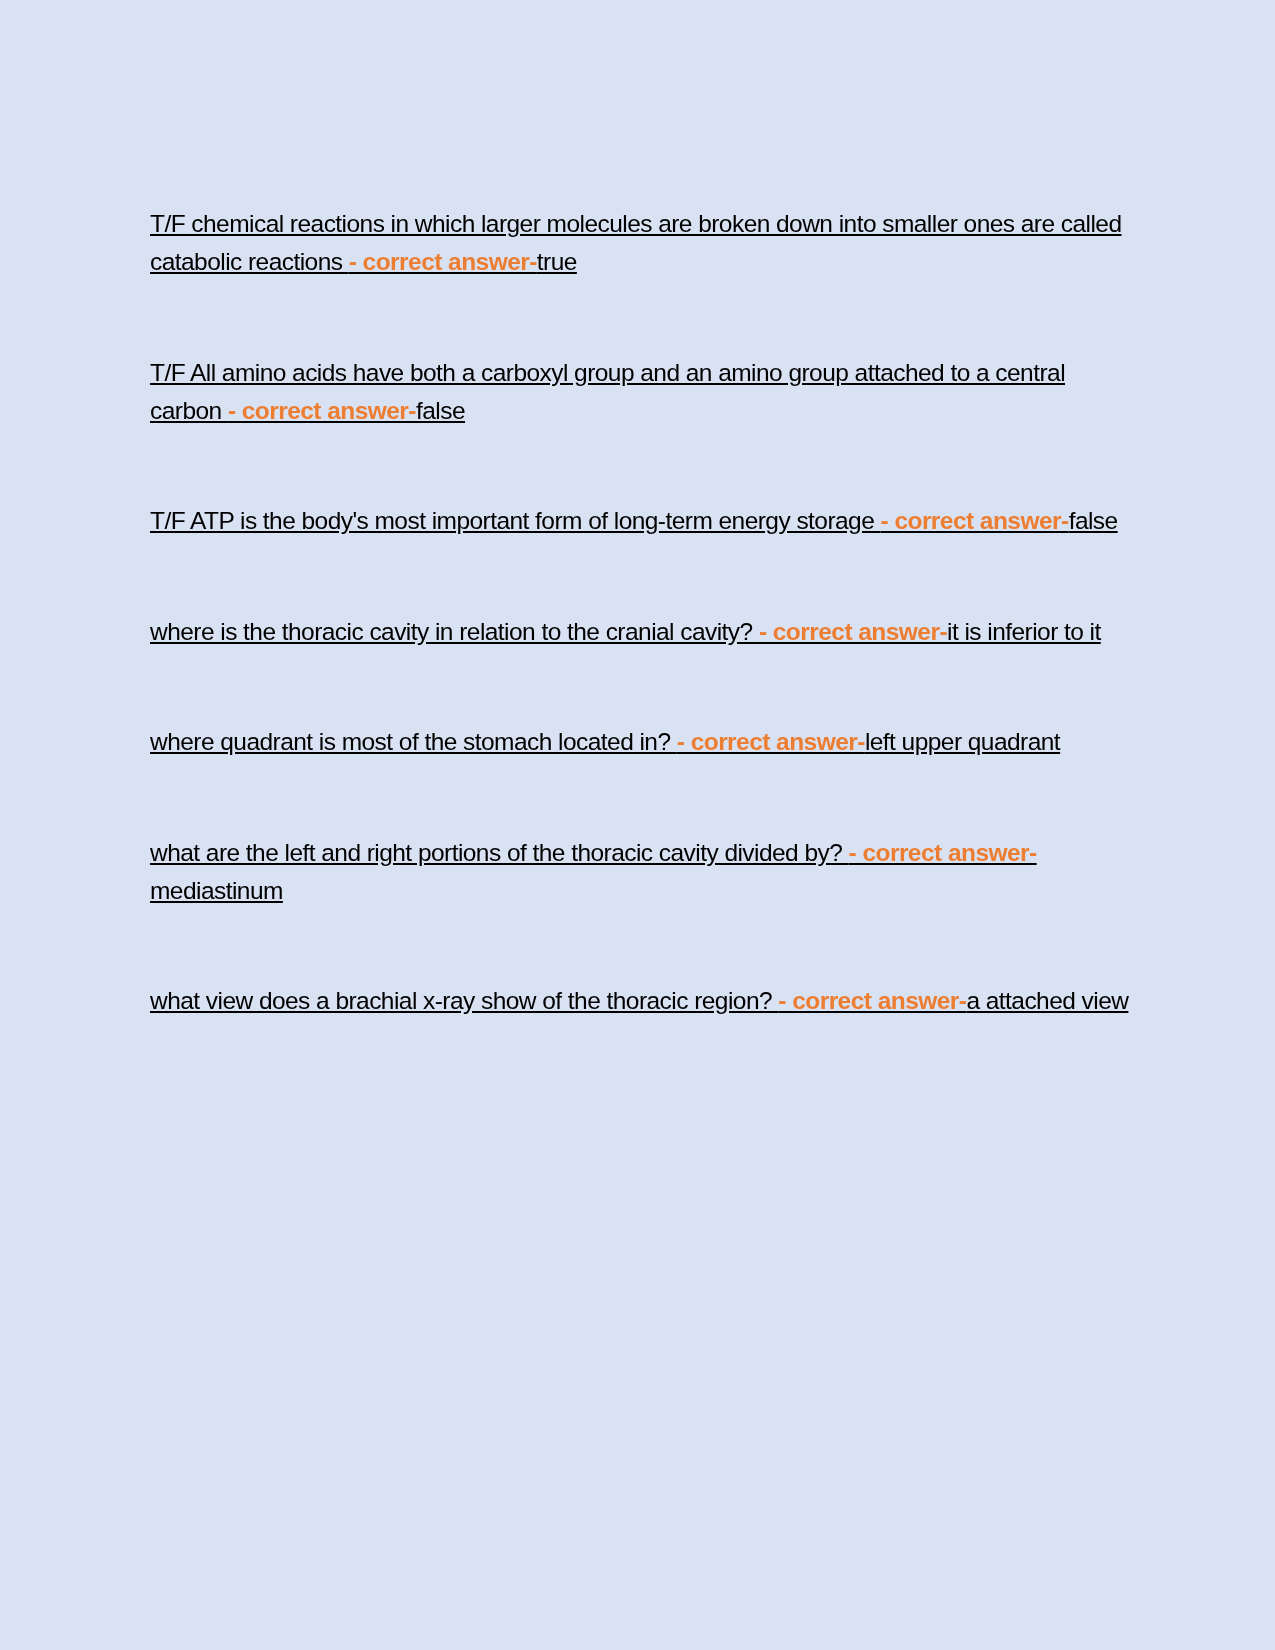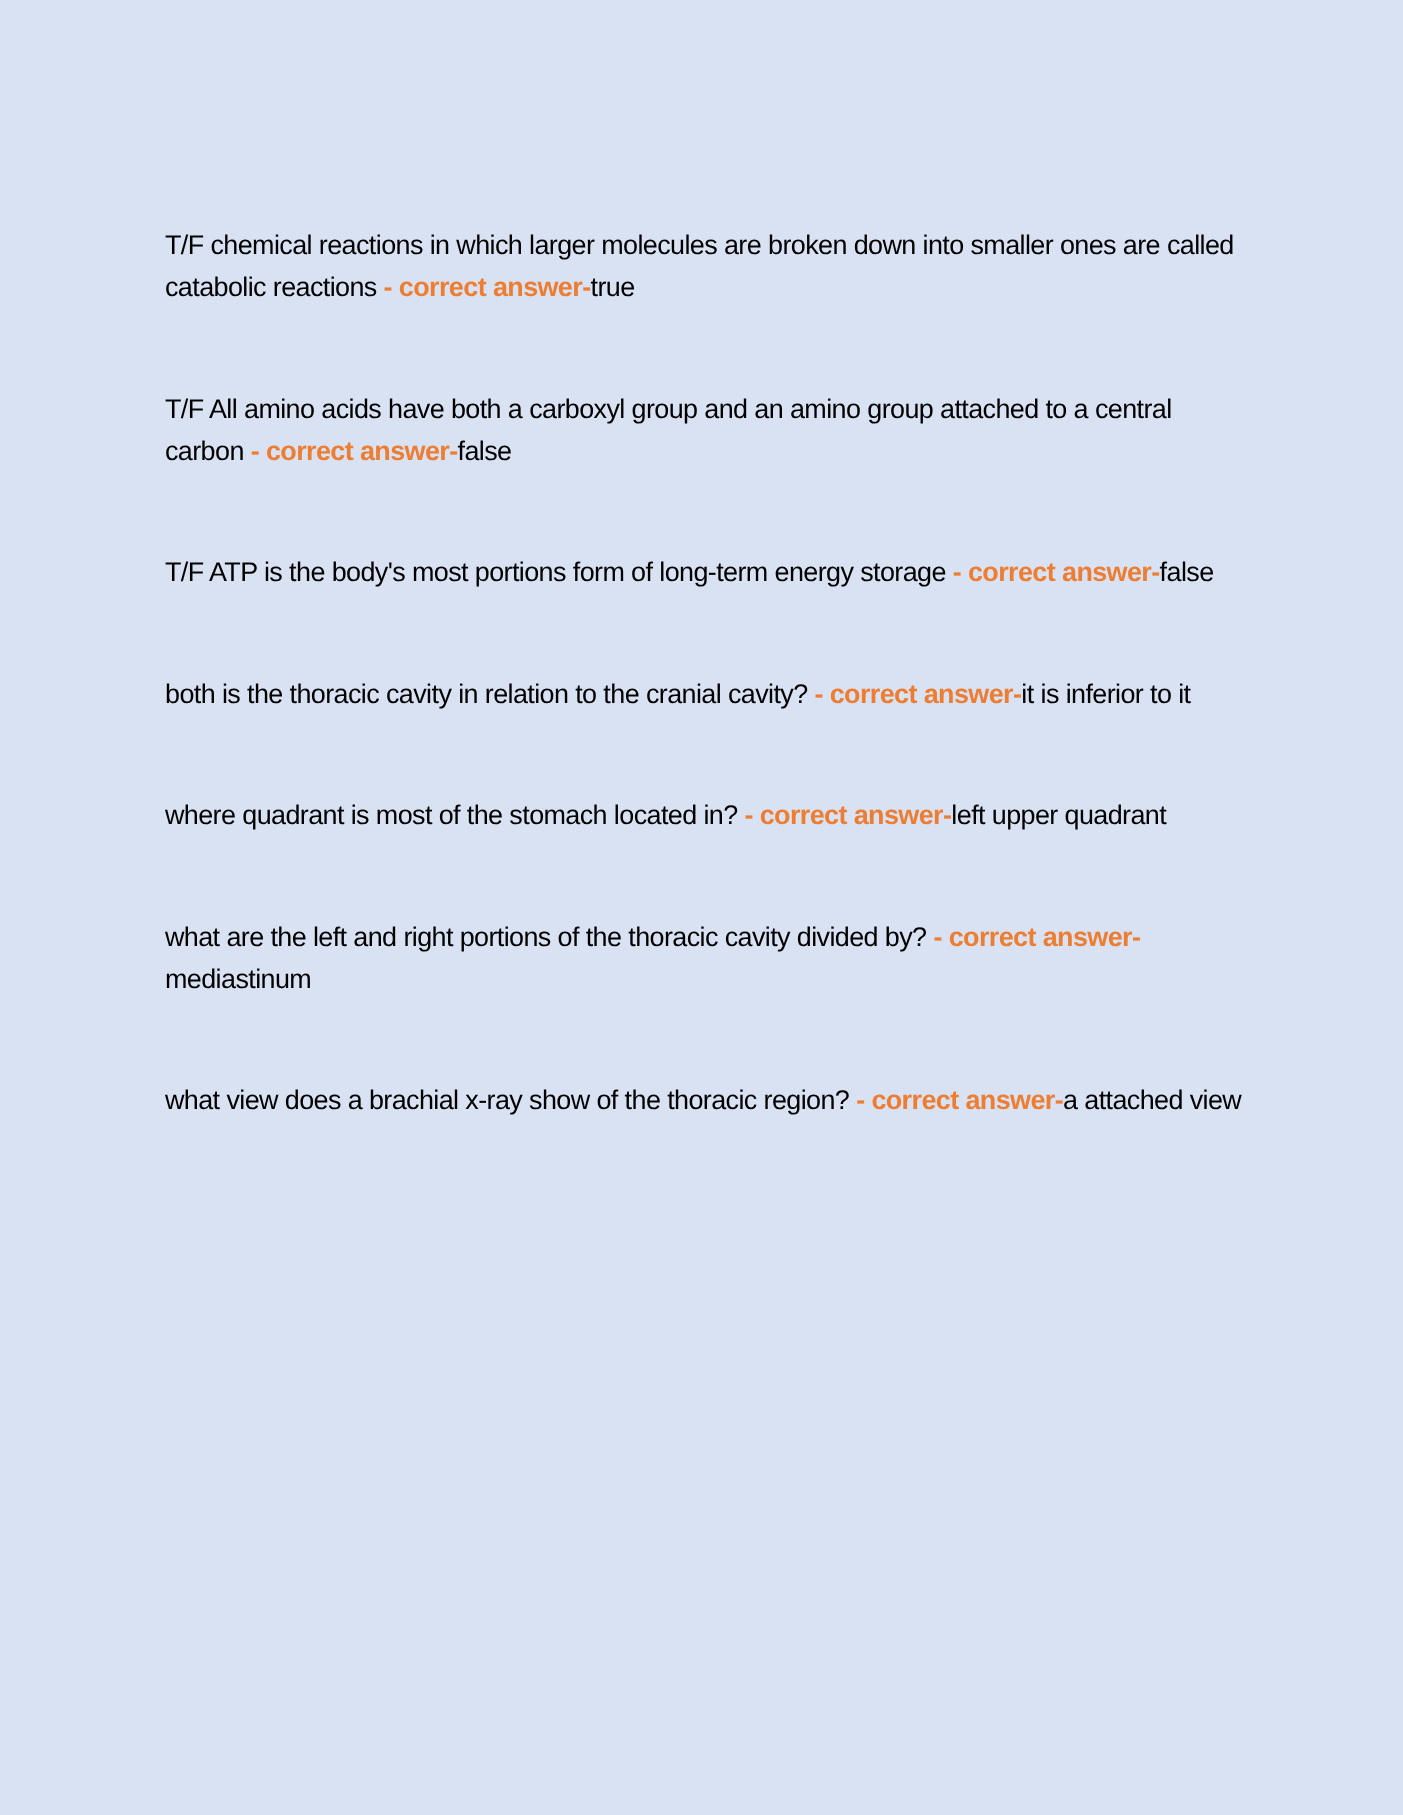--- a/index.html
+++ b/index.html
@@ -15,37 +15,38 @@
     position: absolute;
     left: 150px;
     top: 205px;
     width: 980px;
   }
   .qa {
     font-size: 24.5px;
     line-height: 38px;
     letter-spacing: -0.55px;
     margin: 0 0 72.5px 0;
+    text-decoration: underline;
   }
   .sep {
     color: #ed7d31;
     font-weight: bold;
   }
 </style>
 </head>
 <body>
 
 <div class="page">
   <p class="qa"><span>T/F chemical reactions in which larger molecules are broken down into smaller ones are called catabolic reactions </span><span class="sep">- correct answer-</span><span>true</span></p>
 
   <p class="qa"><span>T/F All amino acids have both a carboxyl group and an amino group attached to a central carbon </span><span class="sep">- correct answer-</span><span>false</span></p>
 
-  <p class="qa"><span>T/F ATP is the body's most portions form of long-term energy storage </span><span class="sep">- correct answer-</span><span>false</span></p>
+  <p class="qa"><span>T/F ATP is the body's most important form of long-term energy storage </span><span class="sep">- correct answer-</span><span>false</span></p>
 
-  <p class="qa"><span>both is the thoracic cavity in relation to the cranial cavity? </span><span class="sep">- correct answer-</span><span>it is inferior to it</span></p>
+  <p class="qa"><span>where is the thoracic cavity in relation to the cranial cavity? </span><span class="sep">- correct answer-</span><span>it is inferior to it</span></p>
 
 
   <p class="qa"><span>where quadrant is most of the stomach located in? </span><span class="sep">- correct answer-</span><span>left upper quadrant</span></p>
 
   <p class="qa"><span>what are the left and right portions of the thoracic cavity divided by? </span><span class="sep">- correct answer-</span><span>mediastinum</span></p>
 
   <p class="qa"><span>what view does a brachial x-ray show of the thoracic region? </span><span class="sep">- correct answer-</span><span>a attached view</span></p>
 </div>
 
 </body></html>

